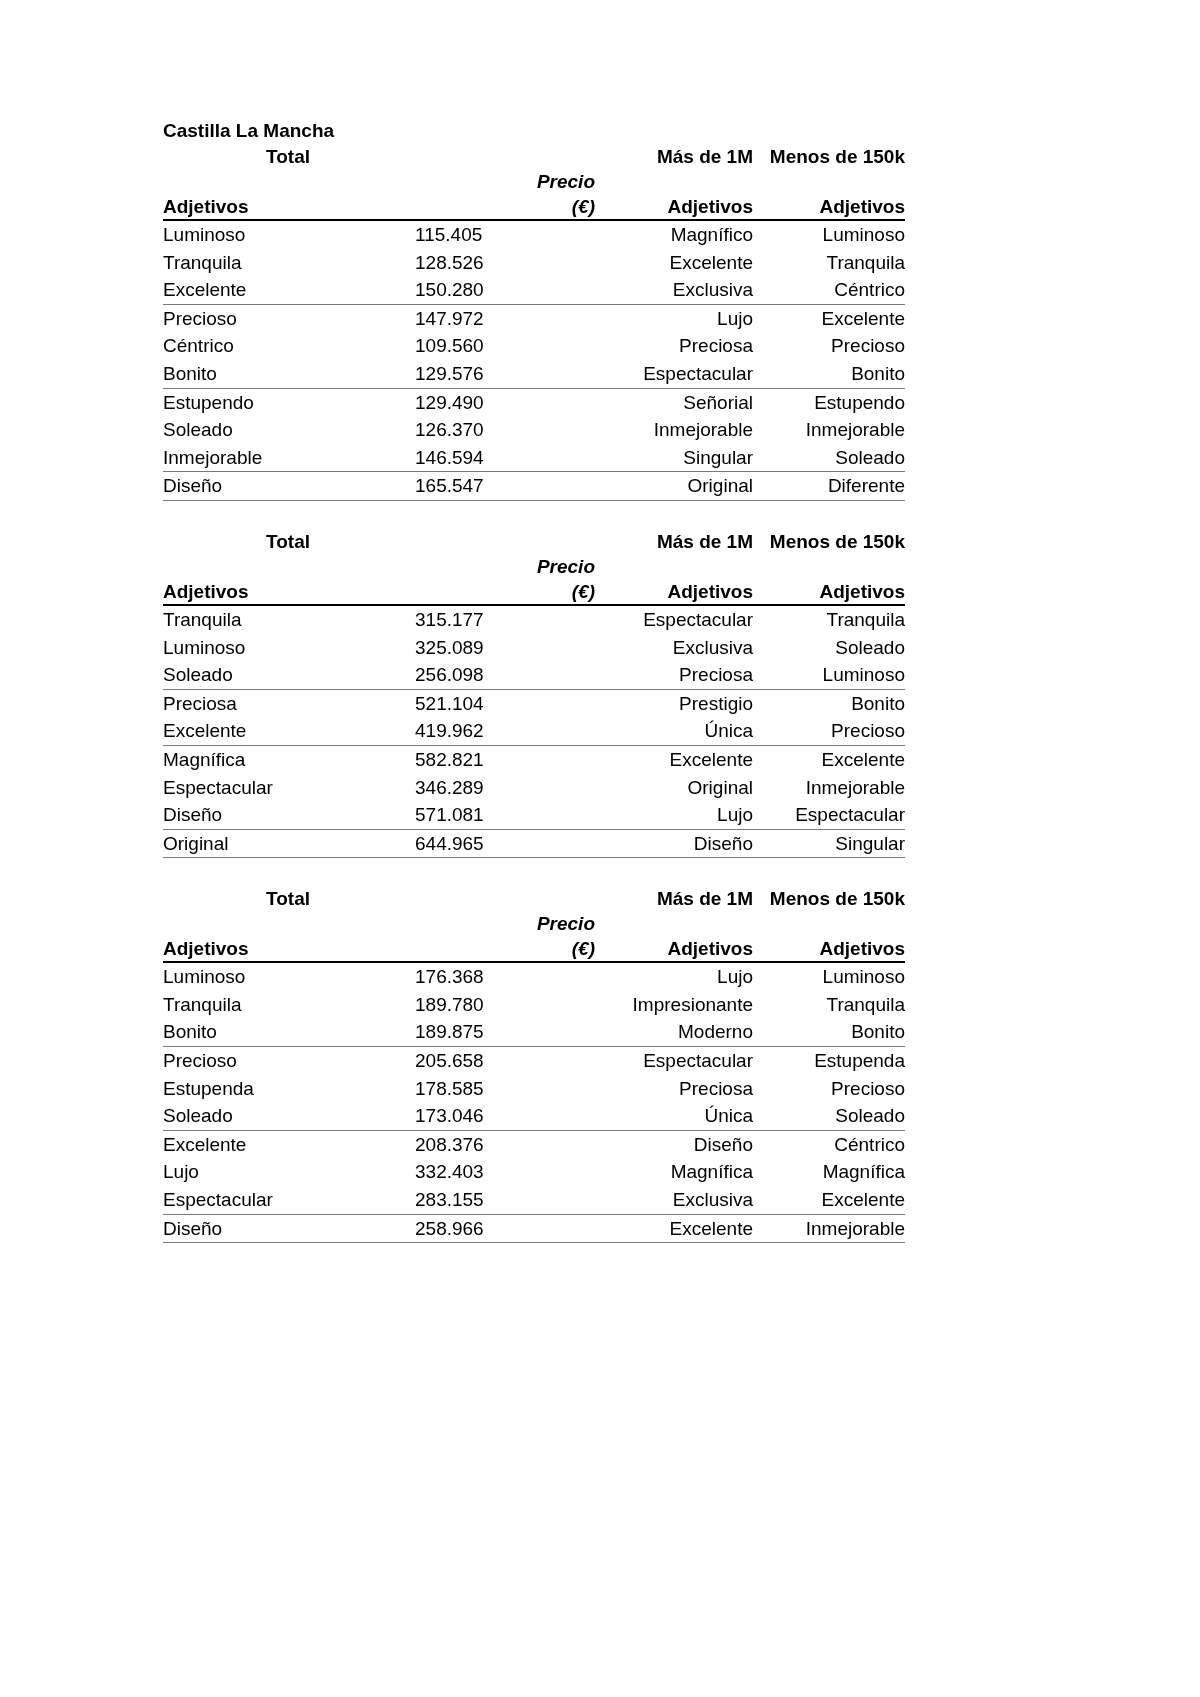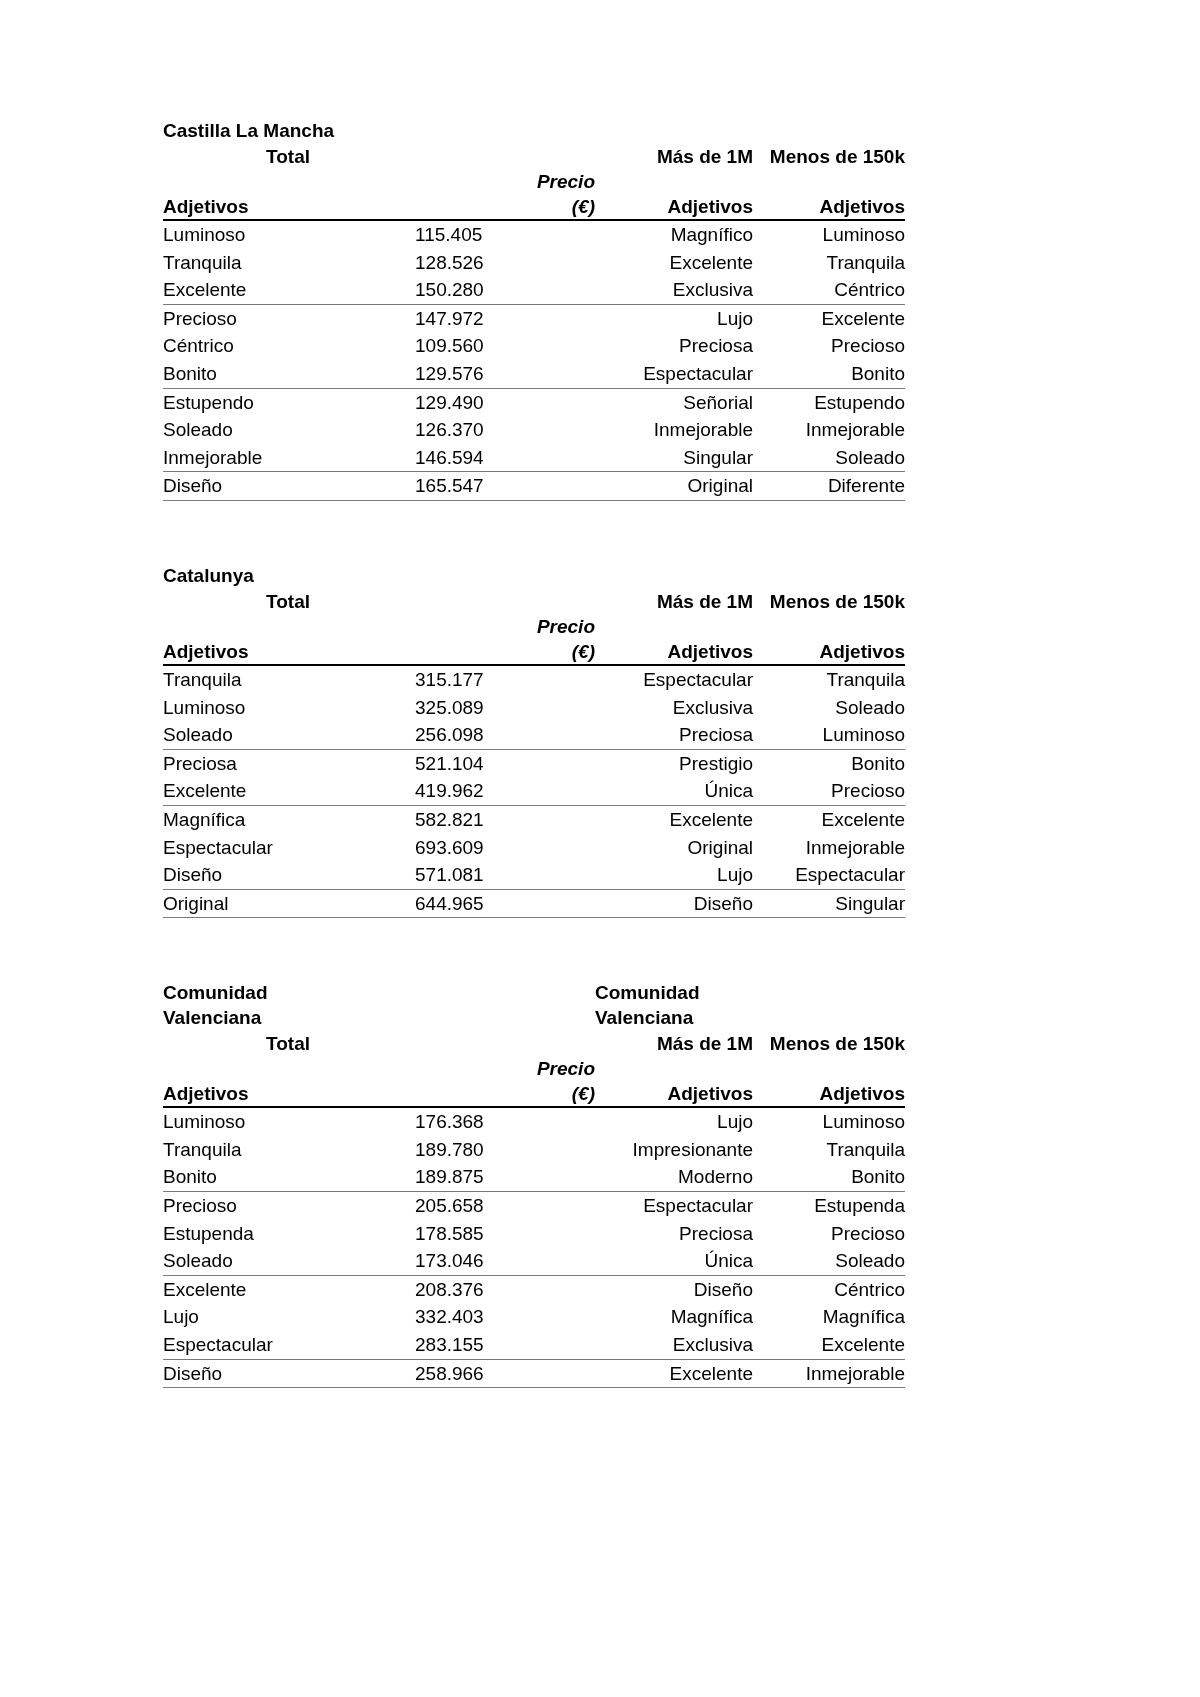--- a/index.html
+++ b/index.html
@@ -13,21 +13,21 @@
     font-family: "Liberation Sans", sans-serif;
     color: #000000;
     position: relative;
     overflow: hidden;
   }
   .page {
     box-sizing: border-box;
     padding: 118px 160px 0 163px;
   }
   .region-block {
-    margin-bottom: 62px;
+    margin-bottom: 28px;
   }
   table.region-table {
     border-collapse: collapse;
     width: 742px;
     table-layout: fixed;
   }
   table.region-table col.c-adj   { width: 252px; }
   table.region-table col.c-price { width: 180px; }
   table.region-table col.c-mas   { width: 158px; }
   table.region-table col.c-menos { width: 152px; }
@@ -185,25 +185,20 @@
       </div>
       <div class="region-block">
         <table class="region-table">
           <colgroup>
             <col class="c-adj">
             <col class="c-price">
             <col class="c-mas">
             <col class="c-menos">
           </colgroup>
           <tbody>
-            <tr class="region-title">
-              <td class="title-left two-line-title">Catalunya</td>
-              <td class="spacer-cell"></td>
-              <td class="title-mid two-line-title" colspan="2"></td>
-            </tr>
             <tr class="hdr-row">
               <td class="hdr-total">Total</td>
               <td class="hdr-blank"></td>
               <td class="hdr-mas">Más de 1M</td>
               <td class="hdr-menos">Menos de 150k</td>
             </tr>
             <tr class="hdr-row">
               <td></td>
               <td class="hdr-precio">Precio</td>
               <td></td>
@@ -246,21 +241,21 @@
               <td class="col-menos">Precioso</td>
             </tr>
             <tr class="data-row">
               <td class="col-adj">Magnífica</td>
               <td class="col-price">582.821</td>
               <td class="col-mas">Excelente</td>
               <td class="col-menos">Excelente</td>
             </tr>
             <tr class="data-row">
               <td class="col-adj">Espectacular</td>
-              <td class="col-price">693.609</td>
+              <td class="col-price">346.289</td>
               <td class="col-mas">Original</td>
               <td class="col-menos">Inmejorable</td>
             </tr>
             <tr class="data-row group-end">
               <td class="col-adj">Diseño</td>
               <td class="col-price">571.081</td>
               <td class="col-mas">Lujo</td>
               <td class="col-menos">Espectacular</td>
             </tr>
             <tr class="data-row table-end">
@@ -274,27 +269,20 @@
       </div>
       <div class="region-block">
         <table class="region-table">
           <colgroup>
             <col class="c-adj">
             <col class="c-price">
             <col class="c-mas">
             <col class="c-menos">
           </colgroup>
           <tbody>
-            <tr class="region-title">
-              <td class="title-left two-line-title">Comunidad
-Valenciana</td>
-              <td class="spacer-cell"></td>
-              <td class="title-mid two-line-title" colspan="2">Comunidad
-Valenciana</td>
-            </tr>
             <tr class="hdr-row">
               <td class="hdr-total">Total</td>
               <td class="hdr-blank"></td>
               <td class="hdr-mas">Más de 1M</td>
               <td class="hdr-menos">Menos de 150k</td>
             </tr>
             <tr class="hdr-row">
               <td></td>
               <td class="hdr-precio">Precio</td>
               <td></td>

